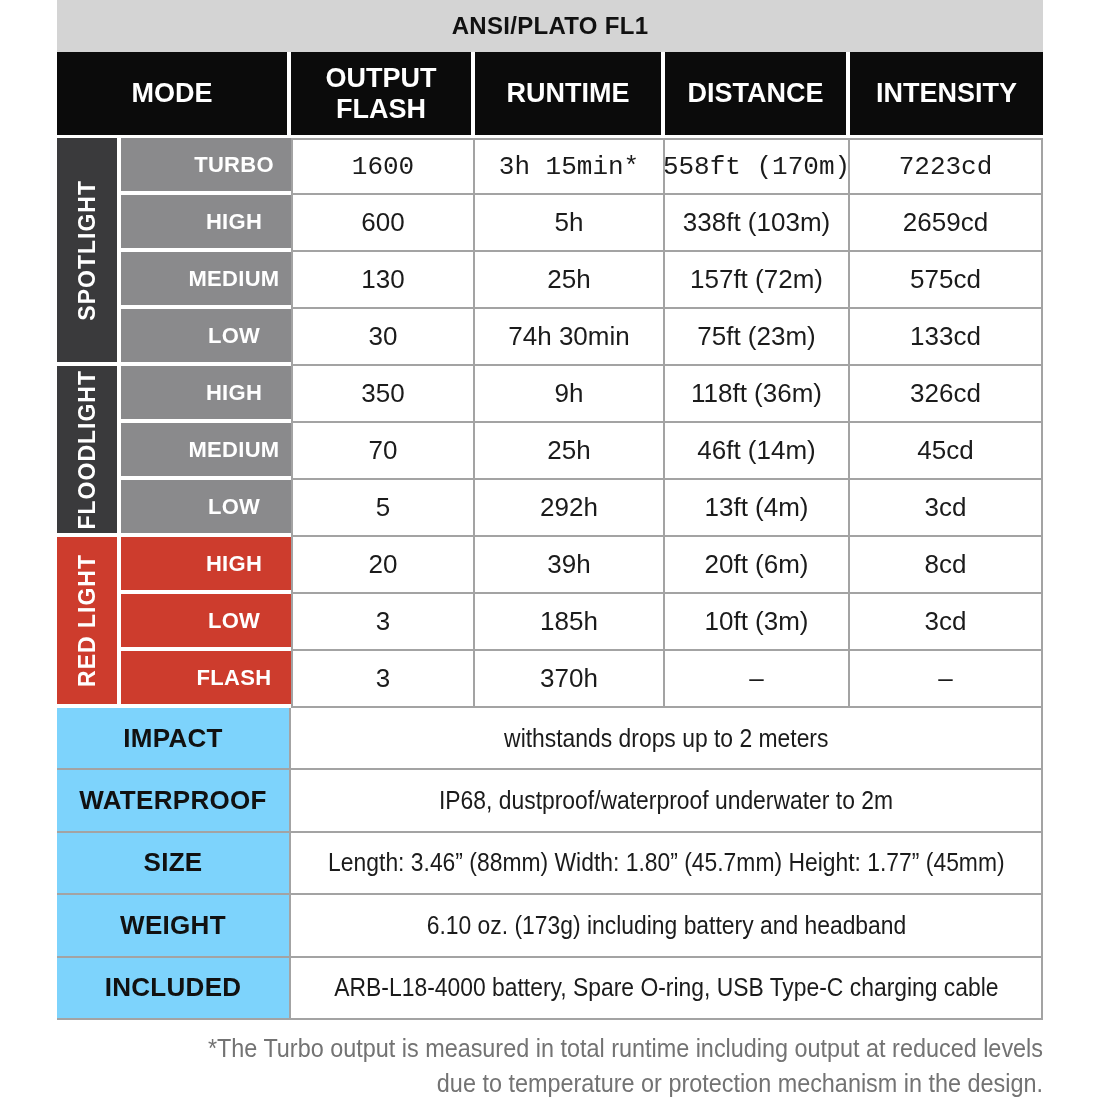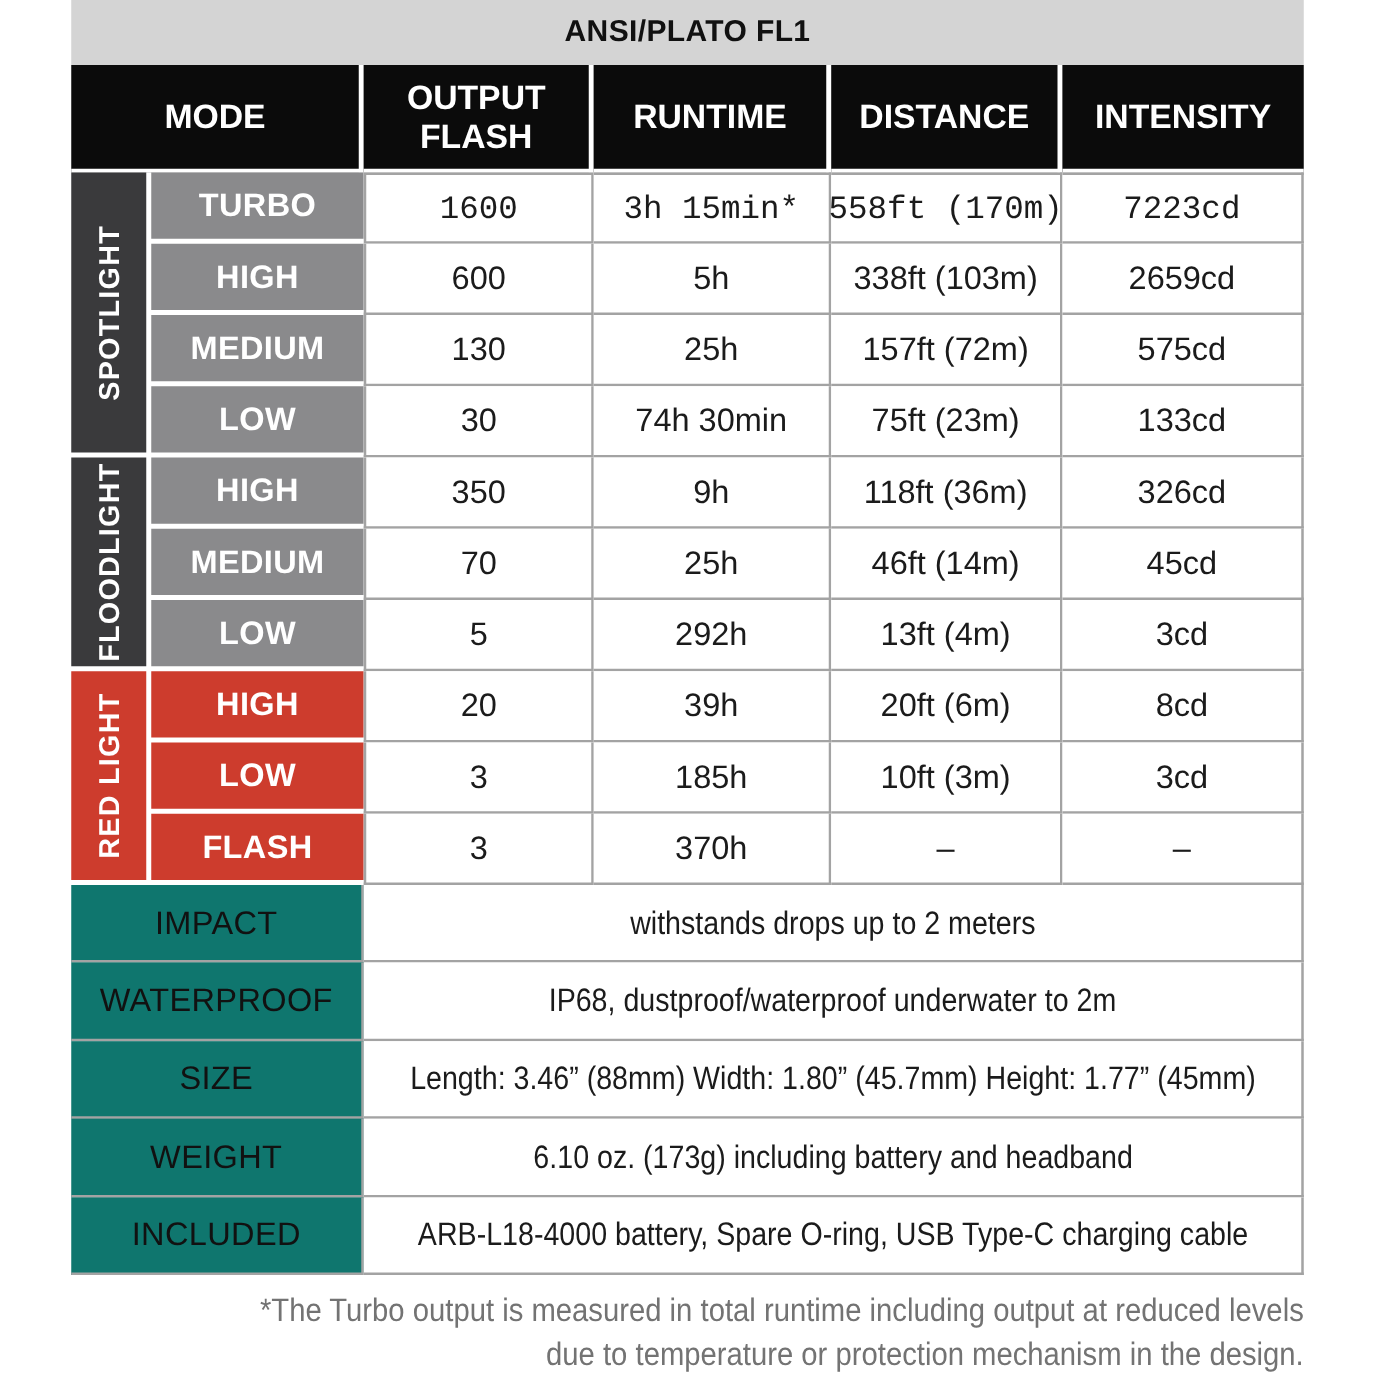--- a/index.html
+++ b/index.html
@@ -41,39 +41,39 @@
   .gfill.red  { background: #cd3c2d; }
   .vlabel {
     writing-mode: vertical-rl; transform: rotate(180deg);
     color: #fff; font-weight: bold; font-size: 23px; letter-spacing: 1px; white-space: nowrap;
   }
 
   .mcell { grid-column: 2; background: #fff; padding: 0 0 4px 0; }
   .mfill {
     width: 100%; height: 100%;
     display: flex; align-items: center; justify-content: center;
-    color: #fff; font-weight: bold; font-size: 26px; letter-spacing: .3px;
+    color: #fff; font-weight: bold; font-size: 22px; letter-spacing: .3px; padding-left: 28px;
   }
   .mfill.gray { background: #8a8a8c; }
   .mfill.red  { background: #cd3c2d; }
 
   
   .val {
     background: #fff; color: #1b1b1b; font-size: 26px;
     display: flex; align-items: center; justify-content: center;
     border-right: 2px solid #a3a3a3; border-bottom: 2px solid #a3a3a3;
     white-space: nowrap;
   }
   .val.bl { border-left: 2px solid #a3a3a3; }
   .val.bt { border-top: 2px solid #a3a3a3; font-family: Liberation Mono, monospace; }
 
   
   .spec-label {
-    grid-column: 1 / span 2; background: #0f766e; color: #111;
-    font-size: 26px; font-weight: normal; letter-spacing: .3px;
+    grid-column: 1 / span 2; background: #7dd3fc; color: #111;
+    font-size: 26px; font-weight: bold; letter-spacing: .3px;
     display: flex; align-items: center; justify-content: center;
     border-right: 2px solid #a3a3a3; border-bottom: 2px solid #a3a3a3;
   }
   .spec-val {
     grid-column: 3 / span 4; background: #fff; color: #1b1b1b; font-size: 26px;
     display: flex; align-items: center; justify-content: center;
     border-right: 2px solid #a3a3a3; border-bottom: 2px solid #a3a3a3;
     overflow: hidden;
   }
   .squeeze { display: inline-block; transform: scaleX(0.88); transform-origin: 50% 50%; white-space: nowrap; }

